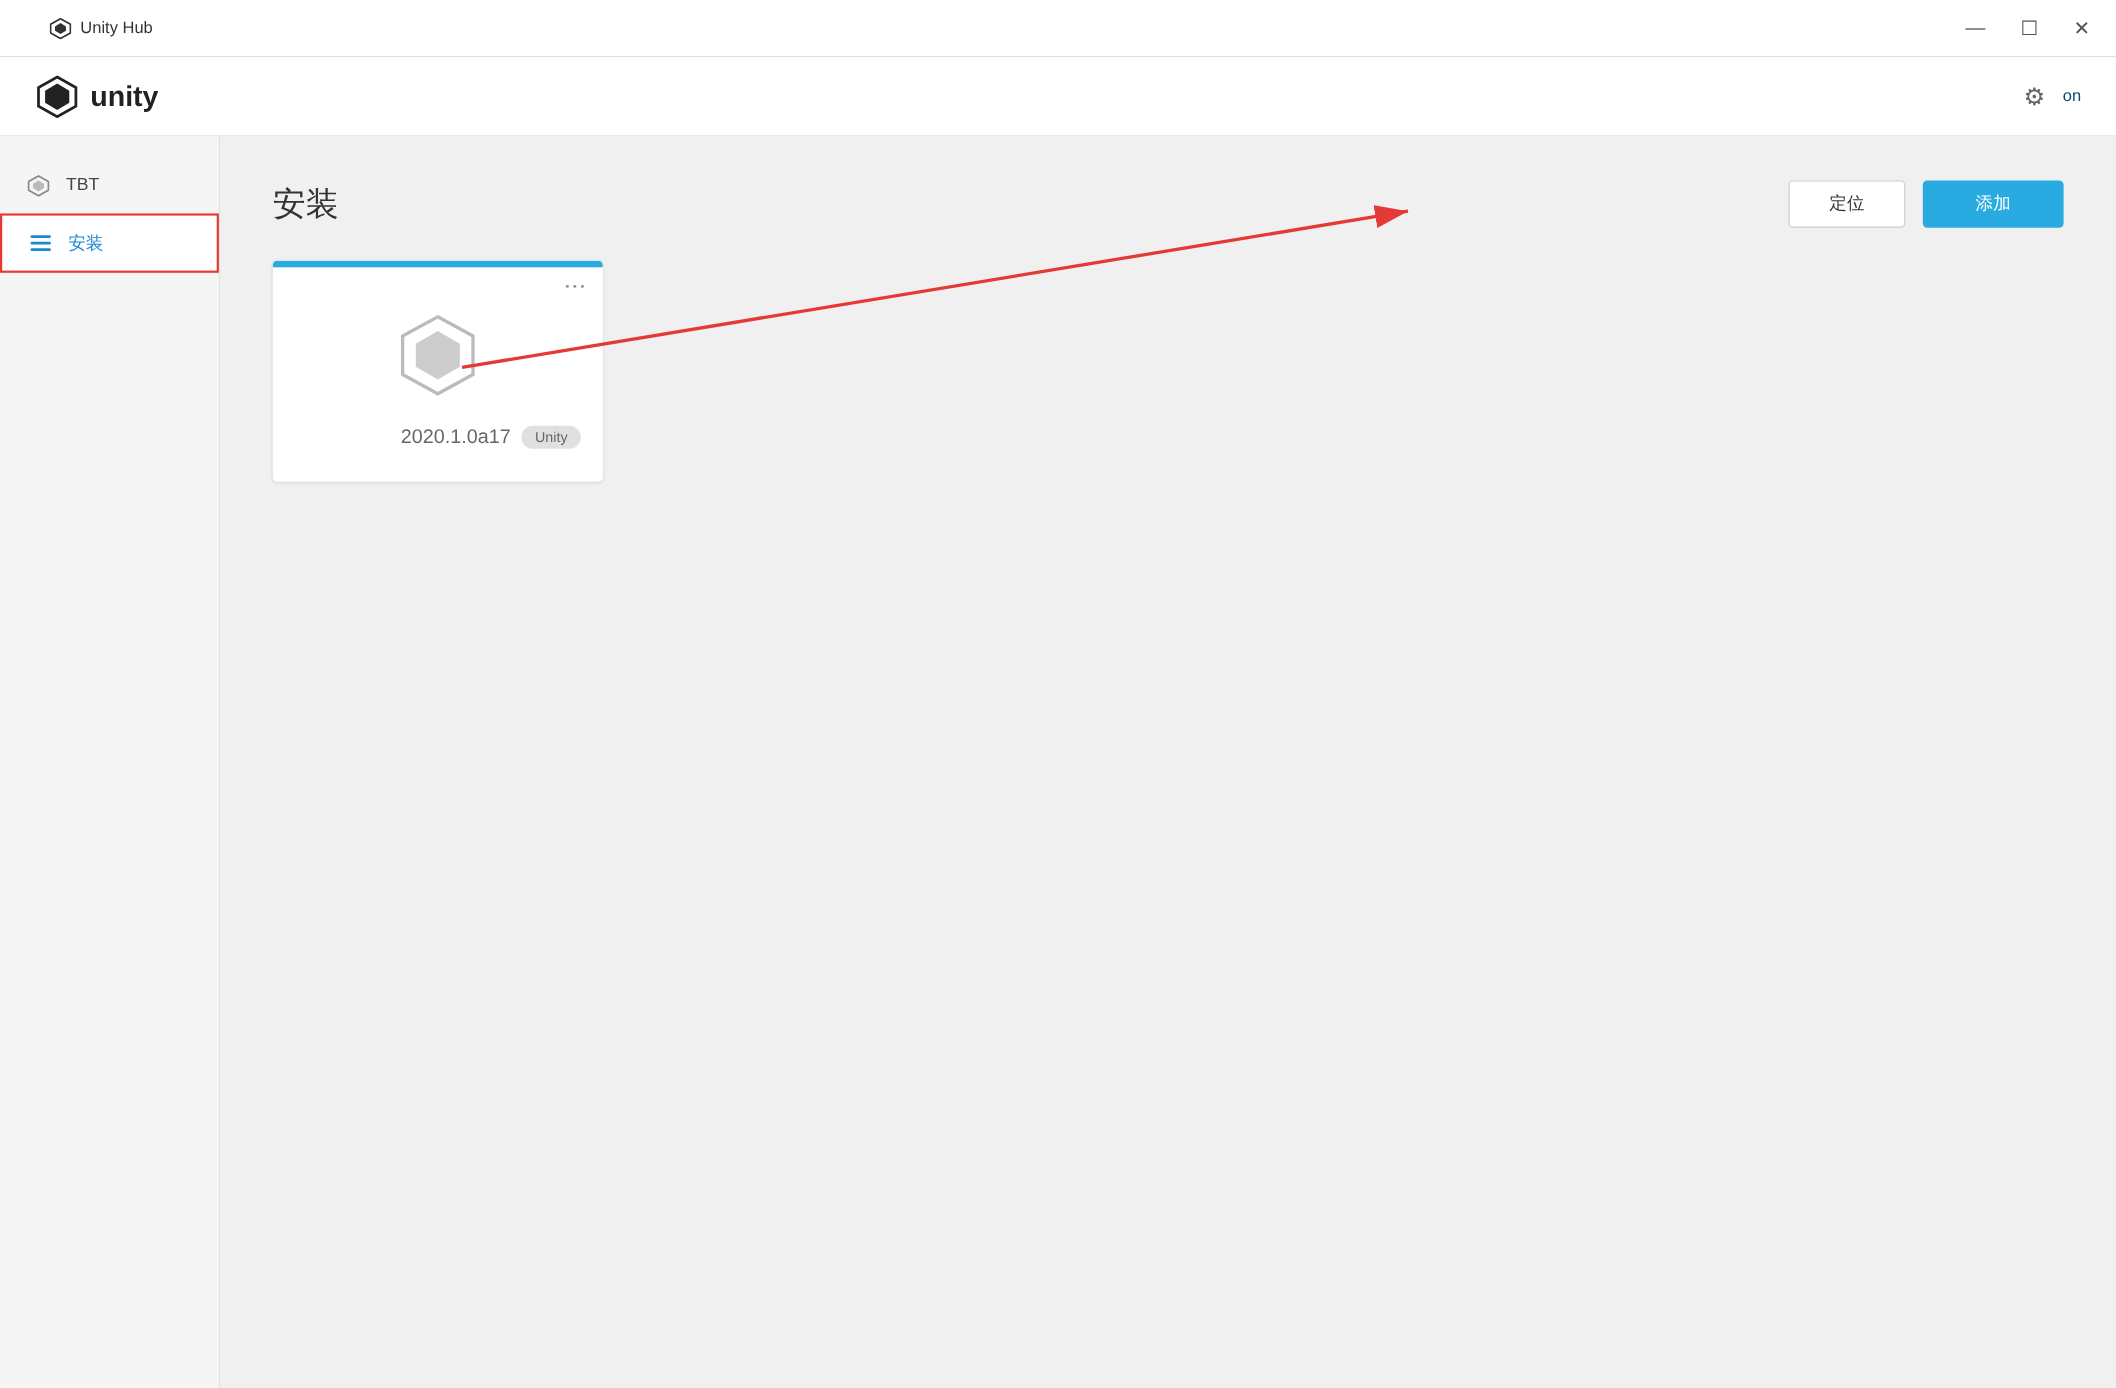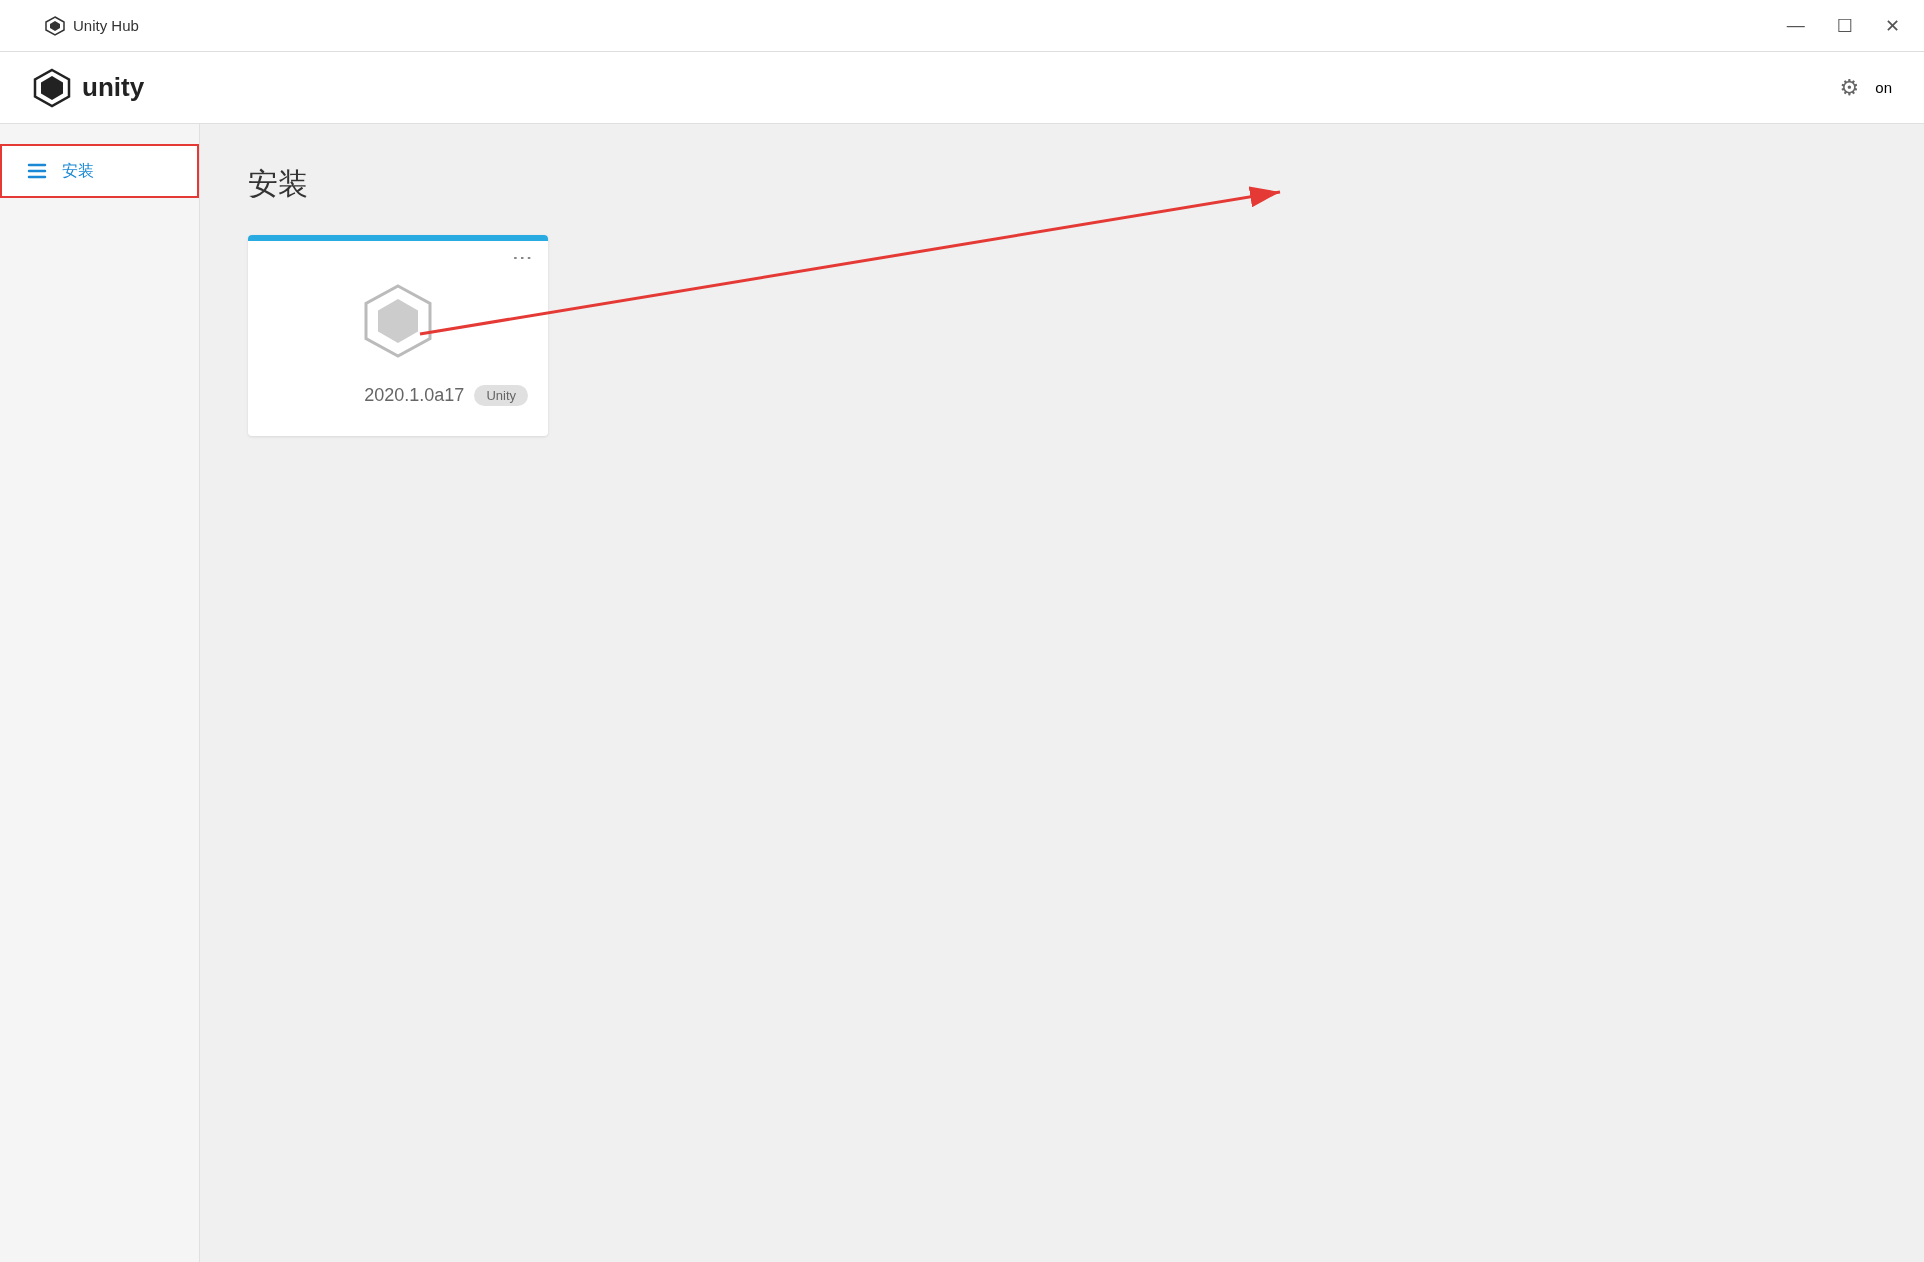--- a/index.html
+++ b/index.html
@@ -20,21 +20,21 @@
     
     .header {
       display: flex; align-items: center; justify-content: space-between;
       background: #ffffff; height: 72px; padding: 0 32px;
       border-bottom: 1px solid #e0e0e0;
     }
     .header-logo { display: flex; align-items: center; gap: 10px; }
     .header-logo-text { font-size: 26px; font-weight: 600; color: #222; }
     .header-right { display: flex; align-items: center; gap: 16px; }
     .gear-btn { font-size: 22px; color: #666; cursor: pointer; background: none; border: none; }
-    .on-label { font-size: 15px; color: #000000; }
+    .on-label { font-size: 15px; color: #0c4a6e; }
 
     
     .main-layout { display: flex; height: calc(1262px - 52px - 72px); }
 
     
     .sidebar {
       width: 200px; background: #f5f5f5; padding: 20px 0;
       border-right: 1px solid #e0e0e0; flex-shrink: 0;
     }
     .sidebar-item {
@@ -132,39 +132,52 @@
   <div class="header-right">
     <button class="gear-btn">⚙</button>
     <span class="on-label">on</span>
   </div>
 </div>
 
 <div class="main-layout">
 
   <div class="sidebar">
 
+    <div class="sidebar-item">
+      <span class="sidebar-item-icon">
+        <svg width="22" height="22" viewBox="0 0 22 22" fill="none">
+          <polygon points="11,2 20,7 20,15 11,20 2,15 2,7" fill="none" stroke="#888" stroke-width="1.5"></polygon>
+          <polygon points="11,6 16,9 16,13 11,16 6,13 6,9" fill="#bbb"></polygon>
+        </svg>
+      </span>
+      <span>TBT</span>
+    </div>
 
 
     <div class="sidebar-item active">
       <span class="sidebar-item-icon">
         <svg width="22" height="22" viewBox="0 0 22 22" fill="none">
           <line x1="3" y1="5" x2="19" y2="5" stroke="#1a88d4" stroke-width="2.5" stroke-linecap="round"></line>
           <line x1="3" y1="11" x2="19" y2="11" stroke="#1a88d4" stroke-width="2.5" stroke-linecap="round"></line>
           <line x1="3" y1="17" x2="19" y2="17" stroke="#1a88d4" stroke-width="2.5" stroke-linecap="round"></line>
         </svg>
       </span>
       <span style="color:#1a88d4;">安装</span>
     </div>
 
   </div>
 
   <div class="content">
 
     <div class="content-header">
       <h1 class="content-title">安装</h1>
+      <div class="content-actions">
+        <button class="btn-locate">定位</button>
+        <button class="btn-add">添加</button>
+      </div>
     </div>
 
     <div class="cards-grid">
       <div class="install-card">
         <div class="card-top-bar"></div>
         <div class="card-body">
           <button class="card-menu-btn">⋮</button>
           <div class="card-icon">
             <svg class="unity-card-svg" viewBox="0 0 80 80" fill="none" xmlns="http://www.w3.org/2000/svg">
               <polygon points="40,5 72,22.5 72,57.5 40,75 8,57.5 8,22.5" fill="none" stroke="#bbb" stroke-width="3"></polygon>

